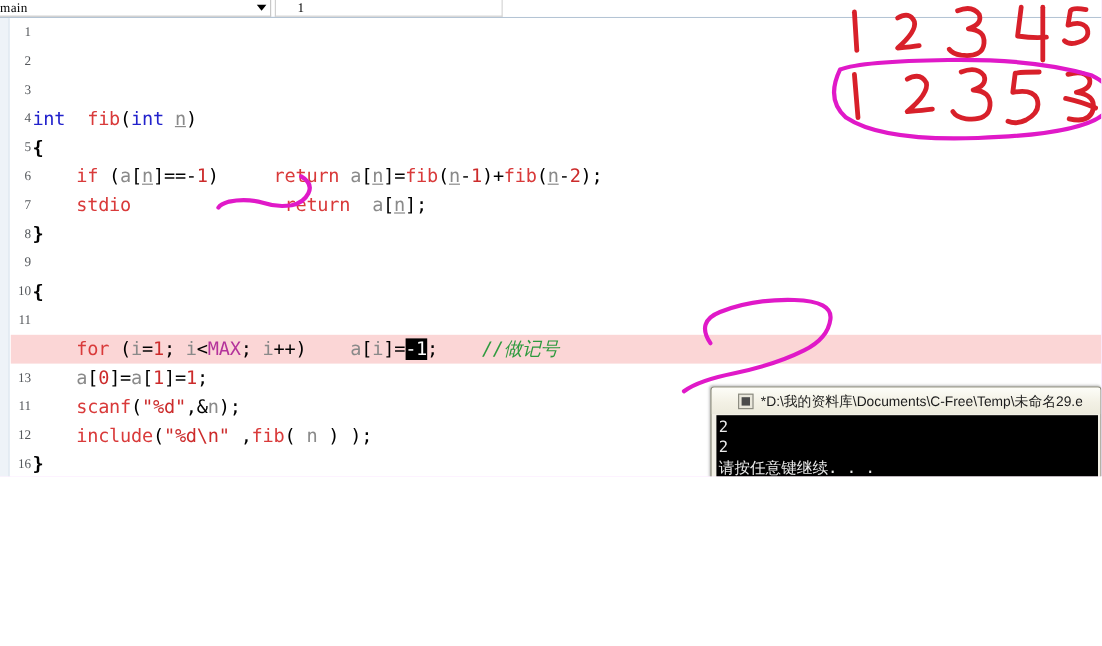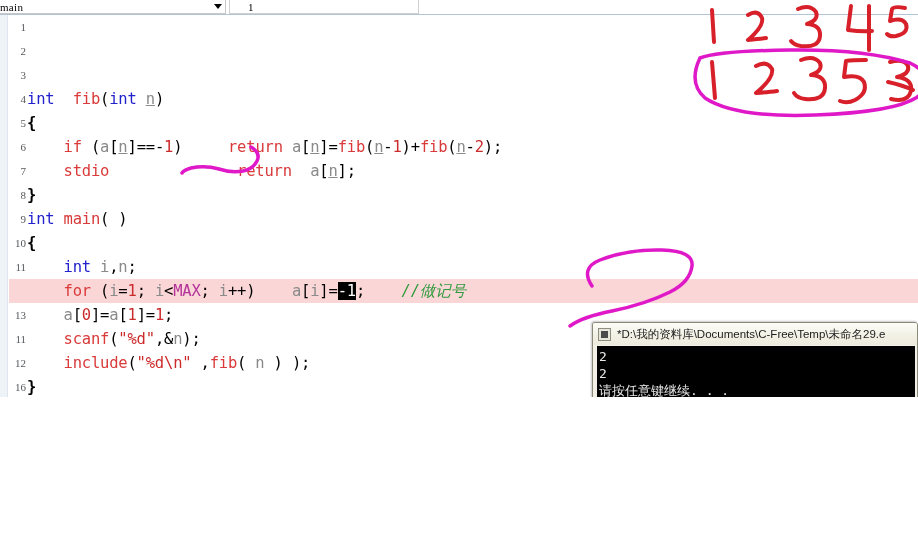--- a/index.html
+++ b/index.html
@@ -164,21 +164,21 @@
     overflow: hidden;
   }
   .console-title {
     position: absolute;
     left: 0; top: 0;
     width: 100%; height: 22px;
     background: linear-gradient(to bottom, #fdfdf8 0%, #f3f1e5 55%, #eceadc 100%);
     display: flex;
     align-items: center;
     box-sizing: border-box;
-    padding-left: 5px;
+    padding-left: 22px;
   }
   .console-icon {
     width: 13px; height: 13px;
     background: #e9e7db;
     border: 1px solid #8d8d82;
     box-sizing: border-box;
     position: relative;
     flex: 0 0 auto;
   }
   .console-icon::after {
@@ -270,25 +270,23 @@
       <div class="code-line" style="top:72px"><span class="t-kw">int</span><span class="t-punct">  </span><span class="t-func">fib</span><span class="t-punct">(</span><span class="t-kw">int</span><span class="t-punct"> </span><span class="t-var-u">n</span><span class="t-punct">)</span></div>
 
       <div class="code-line" style="top:96px"><span class="t-brace">{</span></div>
 
       <div class="code-line" style="top:120px"><span class="t-punct">    </span><span class="t-ctl">if</span><span class="t-punct"> (</span><span class="t-id">a</span><span class="t-punct">[</span><span class="t-var-u">n</span><span class="t-punct">]</span><span class="t-op">==-</span><span class="t-num">1</span><span class="t-punct">)</span><span class="t-punct">     </span><span class="t-ctl">return</span><span class="t-punct"> </span><span class="t-id">a</span><span class="t-punct">[</span><span class="t-var-u">n</span><span class="t-punct">]</span><span class="t-op">=</span><span class="t-func">fib</span><span class="t-punct">(</span><span class="t-var-u">n</span><span class="t-op">-</span><span class="t-num">1</span><span class="t-punct">)</span><span class="t-op">+</span><span class="t-func">fib</span><span class="t-punct">(</span><span class="t-var-u">n</span><span class="t-op">-</span><span class="t-num">2</span><span class="t-punct">);</span></div>
 
       <div class="code-line" style="top:144px"><span class="t-punct">    </span><span class="t-ctl">stdio</span><span class="t-punct">              </span><span class="t-ctl">return</span><span class="t-punct">  </span><span class="t-id">a</span><span class="t-punct">[</span><span class="t-var-u">n</span><span class="t-punct">];</span></div>
 
       <div class="code-line" style="top:168px"><span class="t-brace">}</span></div>
 
-      <div class="code-line" style="top:192px"><span class="t-kw">int</span><span class="t-punct"> </span><span class="t-func">main</span><span class="t-punct">( )</span></div>
 
       <div class="code-line" style="top:216px"><span class="t-brace">{</span></div>
 
-      <div class="code-line" style="top:240px"><span class="t-punct">    </span><span class="t-kw">int</span><span class="t-punct"> </span><span class="t-id">i</span><span class="t-punct">,</span><span class="t-id">n</span><span class="t-punct">;</span></div>
 
       <div class="code-line" style="top:264px"><span class="t-punct">    </span><span class="t-ctl">for</span><span class="t-punct"> (</span><span class="t-id">i</span><span class="t-op">=</span><span class="t-num">1</span><span class="t-punct">; </span><span class="t-id">i</span><span class="t-op">&lt;</span><span class="t-macro">MAX</span><span class="t-punct">; </span><span class="t-id">i</span><span class="t-op">++</span><span class="t-punct">)</span><span class="t-punct">    </span><span class="t-id">a</span><span class="t-punct">[</span><span class="t-id">i</span><span class="t-punct">]</span><span class="t-op">=</span><span class="t-sel">-1</span><span class="t-punct">;</span><span class="t-punct">    </span><span class="t-cmt">//做记号</span></div>
 
       <div class="code-line" style="top:288px"><span class="t-punct">    </span><span class="t-id">a</span><span class="t-punct">[</span><span class="t-num">0</span><span class="t-punct">]</span><span class="t-op">=</span><span class="t-id">a</span><span class="t-punct">[</span><span class="t-num">1</span><span class="t-punct">]</span><span class="t-op">=</span><span class="t-num">1</span><span class="t-punct">;</span></div>
 
       <div class="code-line" style="top:312px"><span class="t-punct">    </span><span class="t-func">scanf</span><span class="t-punct">(</span><span class="t-str">"%d"</span><span class="t-punct">,</span><span class="t-op">&amp;</span><span class="t-id">n</span><span class="t-punct">);</span></div>
 
       <div class="code-line" style="top:336px"><span class="t-punct">    </span><span class="t-func">include</span><span class="t-punct">(</span><span class="t-str">"%d\n"</span><span class="t-punct"> ,</span><span class="t-func">fib</span><span class="t-punct">( </span><span class="t-id">n</span><span class="t-punct"> ) );</span></div>
 
       <div class="code-line" style="top:360px"><span class="t-brace">}</span></div>

